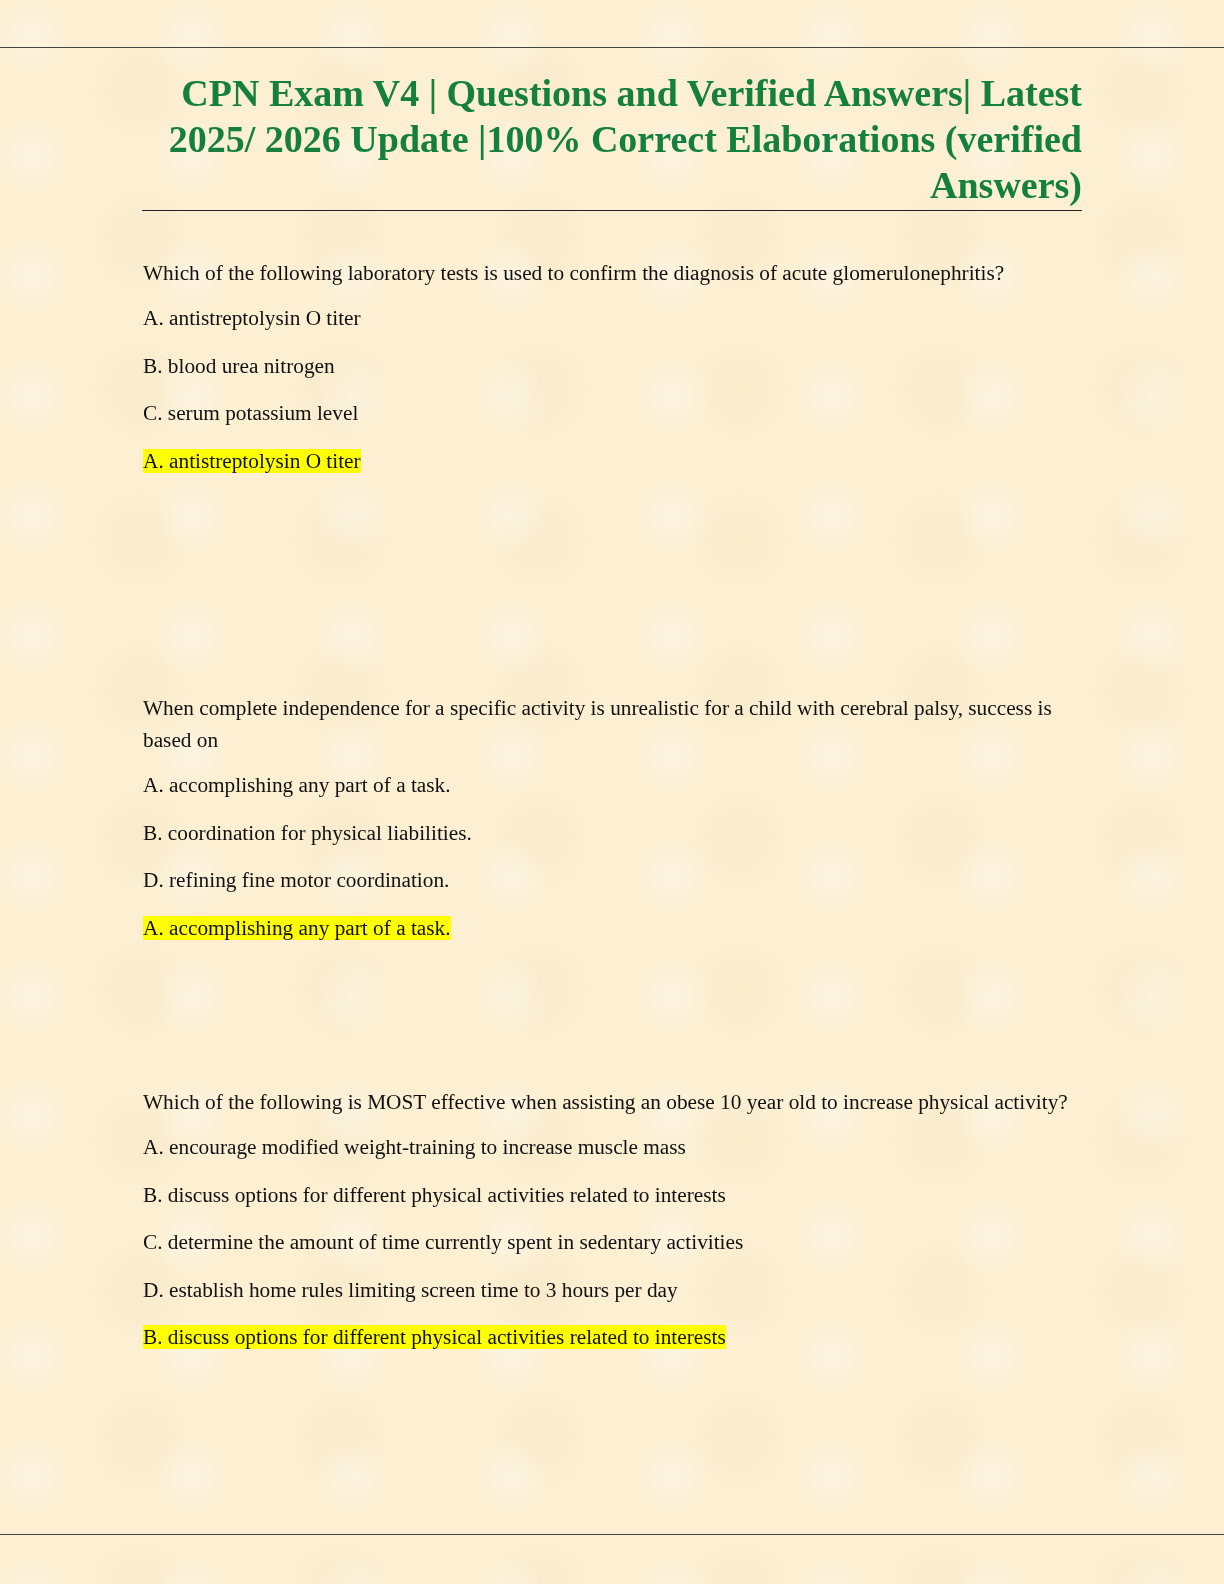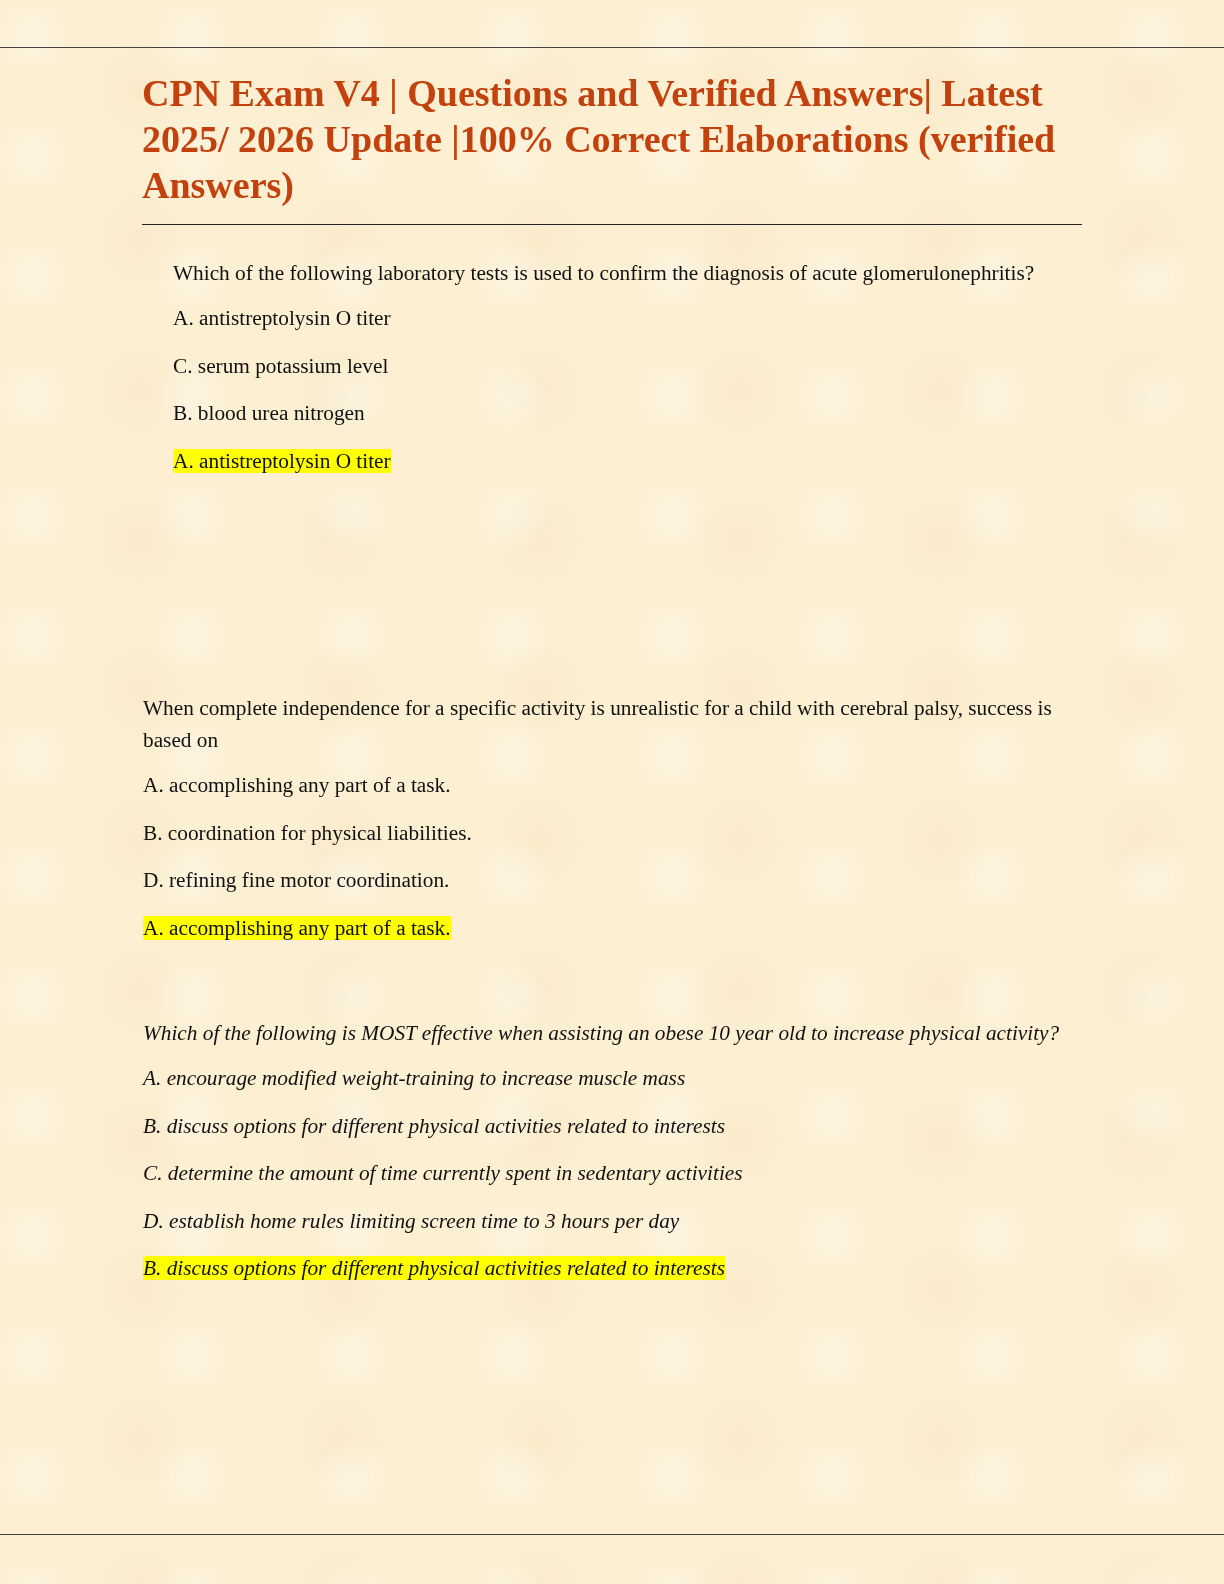--- a/index.html
+++ b/index.html
@@ -10,53 +10,53 @@
         radial-gradient(circle at 20% 30%, rgba(255,255,255,0.35) 0, rgba(255,255,255,0) 40px),
         radial-gradient(circle at 70% 60%, rgba(240,220,180,0.25) 0, rgba(240,220,180,0) 50px);
       background-size: 160px 120px, 200px 150px;
       font-family: "Liberation Serif", "DejaVu Serif", serif;
       color: #111;
     }
     .rule-top { position: absolute; left: 0; top: 47px; width: 1224px; height: 0; border-top: 1.5px solid #444; }
     .rule-bottom { position: absolute; left: 0; top: 1534px; width: 1224px; height: 0; border-top: 1.5px solid #444; }
     .title {
       position: absolute; left: 142px; top: 70px; width: 940px;
-      text-align: left; color: #c2410c; font-weight: bold;
+      text-align: right; color: #15803d; font-weight: bold;
       font-size: 38px; line-height: 46px;
-      padding-bottom: 16px; border-bottom: 1.5px solid #222;
+      padding-bottom: 2px; border-bottom: 1.5px solid #222;
     }
     .question { position: absolute; left: 143px; width: 940px; font-size: 21.3px; }
     .q-text { line-height: 32px; margin: 0; }
     .opt { margin: 0; line-height: 26px; margin-top: 21.5px; }
     .answer { display: inline; background: #ffff00; }
   </style>
 </head>
 <body>
 
 <div class="rule-top"></div>
 
 <div class="title">CPN Exam V4 | Questions and Verified Answers| Latest 2025/ 2026 Update |100% Correct Elaborations (verified Answers)</div>
 
-<div class="question" style="top:257px;margin-left:30px;">
+<div class="question" style="top:257px;">
   <p class="q-text">Which of the following laboratory tests is used to confirm the diagnosis of acute glomerulonephritis?</p>
   <p class="opt" style="margin-top:16px;">A. antistreptolysin O titer</p>
+  <p class="opt">B. blood urea nitrogen</p>
   <p class="opt">C. serum potassium level</p>
-  <p class="opt">B. blood urea nitrogen</p>
   <p class="opt"><span class="answer">A. antistreptolysin O titer</span></p>
 </div>
 
 <div class="question" style="top:692px;">
   <p class="q-text">When complete independence for a specific activity is unrealistic for a child with cerebral palsy, success is based on</p>
   <p class="opt" style="margin-top:16px;">A. accomplishing any part of a task.</p>
   <p class="opt">B. coordination for physical liabilities.</p>
   <p class="opt">D. refining fine motor coordination.</p>
   <p class="opt"><span class="answer">A. accomplishing any part of a task.</span></p>
 </div>
 
-<div class="question" style="top:1017px;font-style:italic;">
+<div class="question" style="top:1086px;">
   <p class="q-text">Which of the following is MOST effective when assisting an obese 10 year old to increase physical activity?</p>
   <p class="opt" style="margin-top:16px;">A. encourage modified weight-training to increase muscle mass</p>
   <p class="opt">B. discuss options for different physical activities related to interests</p>
   <p class="opt">C. determine the amount of time currently spent in sedentary activities</p>
   <p class="opt">D. establish home rules limiting screen time to 3 hours per day</p>
   <p class="opt"><span class="answer">B. discuss options for different physical activities related to interests</span></p>
 </div>
 
 <div class="rule-bottom"></div>
 

